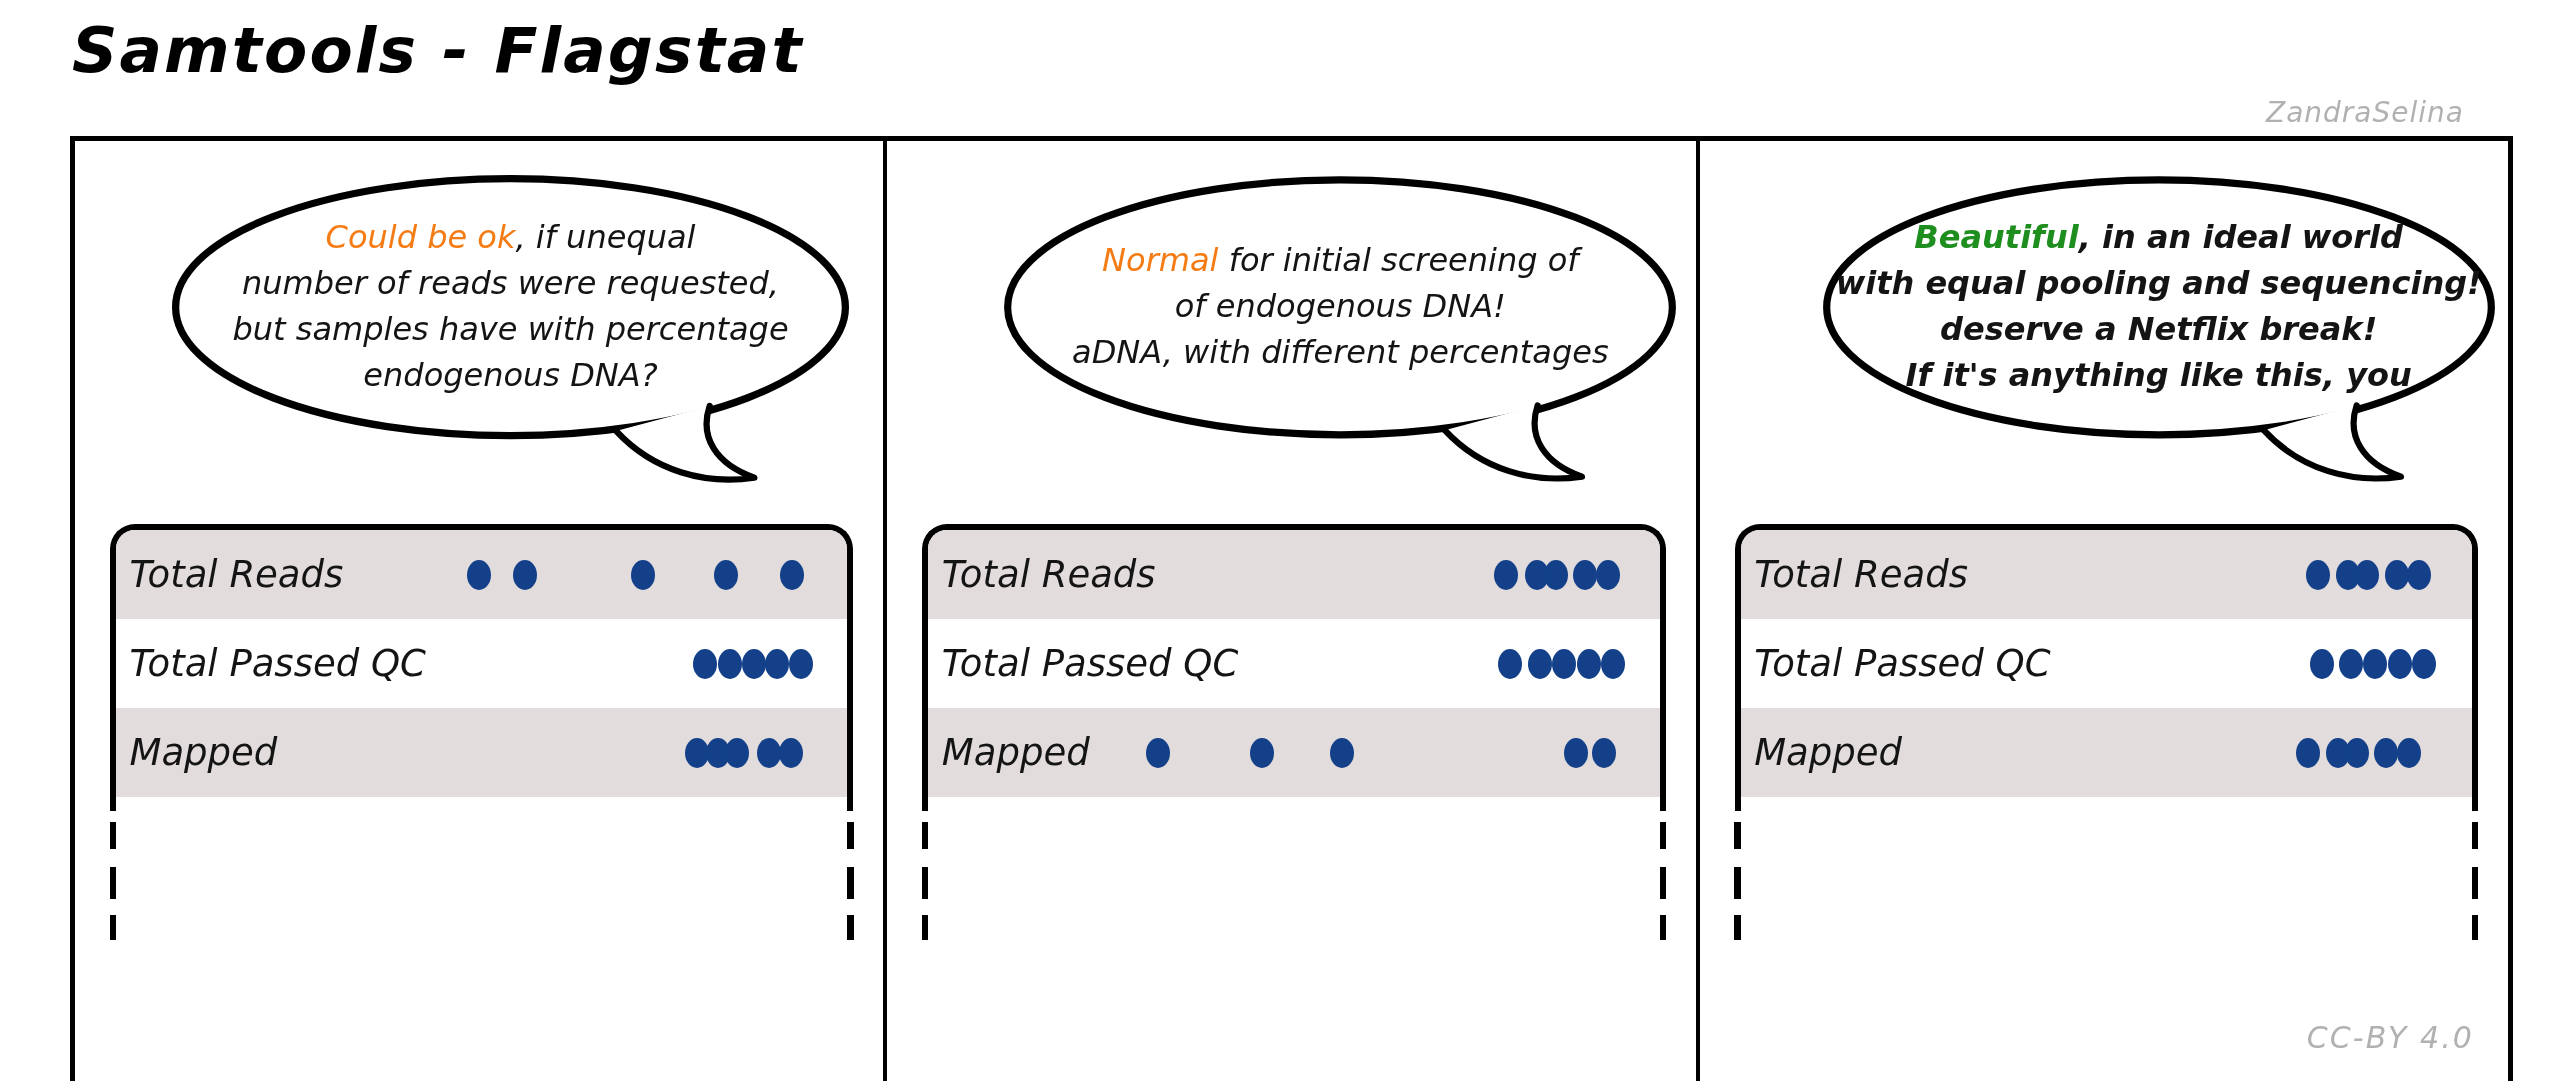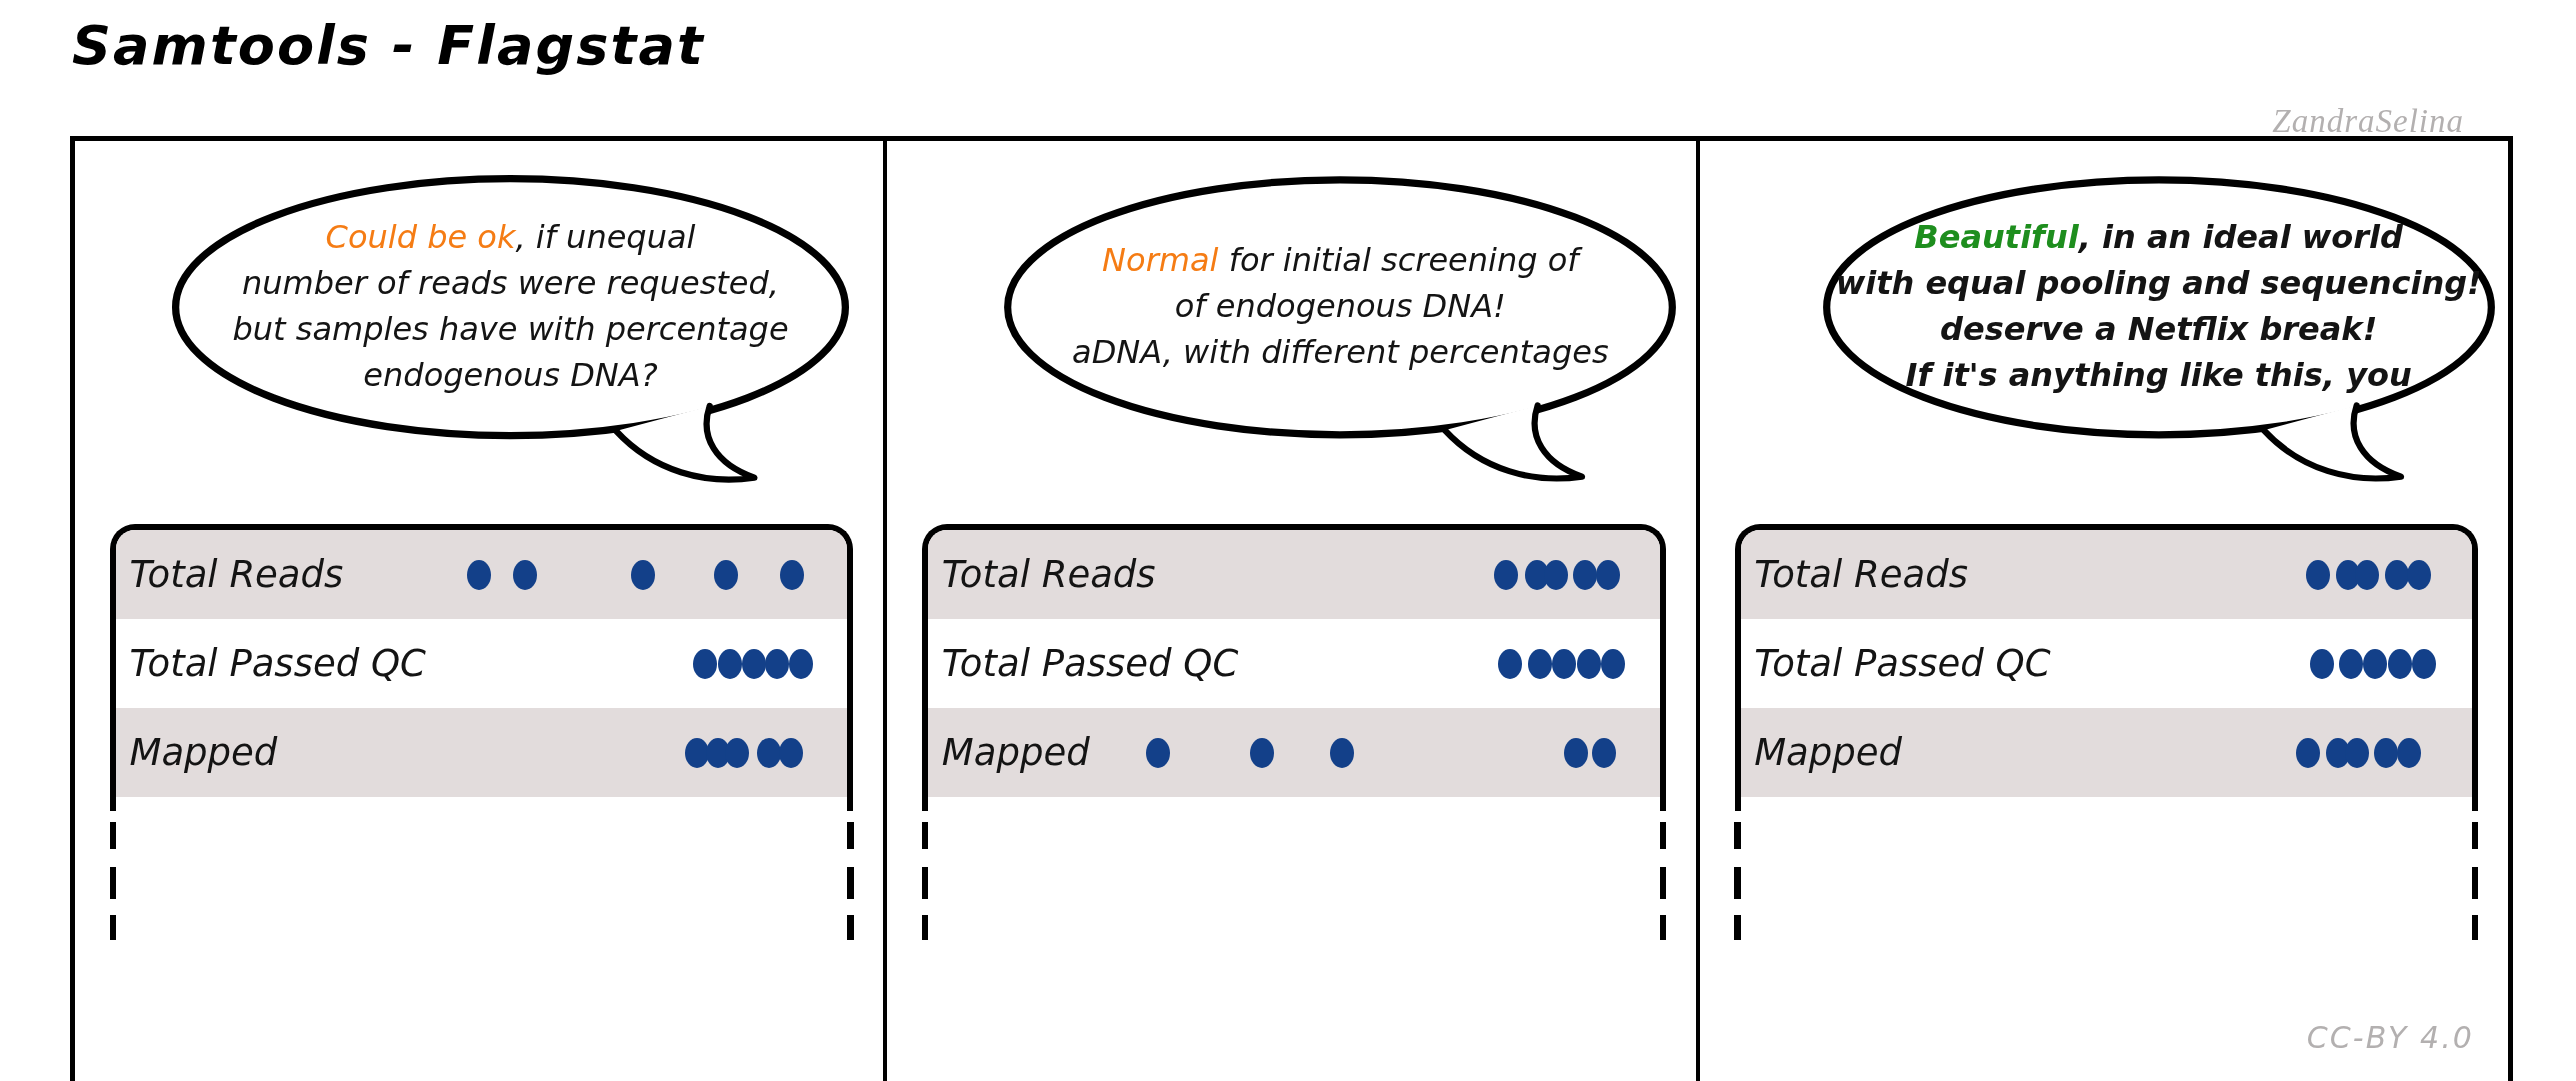--- a/index.html
+++ b/index.html
@@ -17,26 +17,26 @@
     width:2576px;height:1082px;
     background:#ffffff;
     font-family:"DejaVu Sans", sans-serif;
     font-style:italic;
     color:var(--text);
     position:relative;
     overflow:hidden;
   }
   .page-title{
     position:absolute;left:72px;top:13.5px;
-    font-size:54px;font-weight:700;letter-spacing:2.1px;
+    font-size:63px;font-weight:700;letter-spacing:2.1px;
     color:var(--ink);white-space:nowrap;text-align:center;
   }
   .credit{
-    position:absolute;right:112px;top:103px;
-    font-size:33px;color:var(--muted);letter-spacing:1px;font-family:Liberation Serif, serif;
+    position:absolute;right:112px;top:96px;
+    font-size:28px;color:var(--muted);letter-spacing:1px;
   }
   .license{
     position:absolute;right:102px;top:1020px;
     font-size:30px;color:var(--muted);letter-spacing:2.1px;
   }
   .frame{
     position:absolute;left:70px;top:136px;width:2443px;height:988px;
     border:5.2px solid var(--ink);
     background:#fff;
     display:flex;

